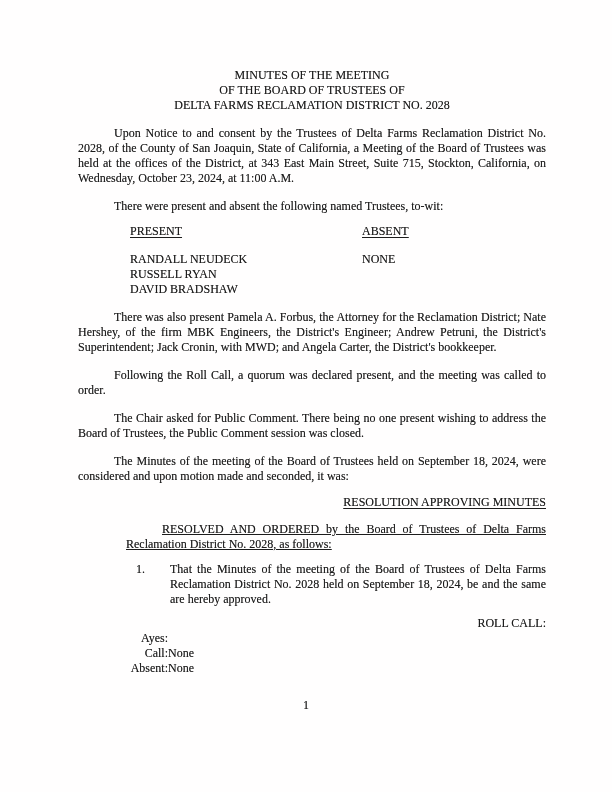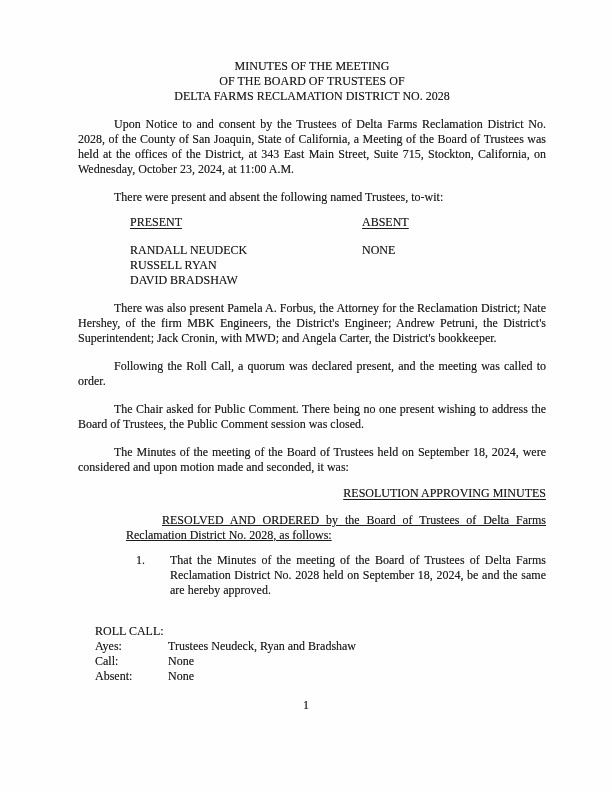--- a/index.html
+++ b/index.html
@@ -11,21 +11,21 @@
     background: #fffefe;
     font-family: "Liberation Serif", "DejaVu Serif", serif;
     font-size: 12px;
     line-height: 15px;
     color: #1c1c1c;
     overflow: hidden;
     text-shadow: 0 0 0.35px rgba(40,40,40,0.55);
   }
   .content {
     position: absolute;
-    top: 59px;
+    top: 68px;
     left: 78px;
     width: 468px;
   }
   .doc-header { text-align: center; }
   .doc-header div { white-space: nowrap; }
   .u { text-decoration: underline; text-underline-offset: 2px; }
   .para {
     margin-top: 13px;
     text-align: justify;
     text-indent: 36px;
@@ -51,21 +51,21 @@
     text-indent: 36px;
     text-decoration: underline;
   }
   .res-item {
     display: flex;
     margin-top: 10px;
     margin-left: 58px;
   }
   .res-item-num { width: 34px; flex: none; }
   .res-item-text { width: 376px; text-align: justify; }
-  .rollcall { margin-top: 26px; margin-left: 17px; }
+  .rollcall { margin-top: 9px; margin-left: 17px; text-align: right; }
   .rc-row { display: flex; }
   .rc-k { width: 73px; flex: none; }
   .page-number {
     position: absolute;
     top: 698px;
     left: 0;
     width: 612px;
     text-align: center;
   }
 </style>
@@ -118,21 +118,20 @@
 
     <div class="res-item">
       <div class="res-item-num">1.</div>
       <div class="res-item-text">That the Minutes of the meeting of the Board of Trustees of Delta Farms Reclamation District No. 2028 held on September 18, 2024, be and the same are hereby approved.</div>
     </div>
 
     <div class="rollcall">
       <div class="rc-label">ROLL CALL:</div>
       <div class="rc-row">
         <span class="rc-k">Ayes:</span>
-        <span class="rc-v">Trustees Neudeck, Ryan and Bradshaw</span>
       </div>
       <div class="rc-row">
         <span class="rc-k">Call:</span>
         <span class="rc-v">None</span>
       </div>
       <div class="rc-row">
         <span class="rc-k">Absent:</span>
         <span class="rc-v">None</span>
       </div>
     </div>

